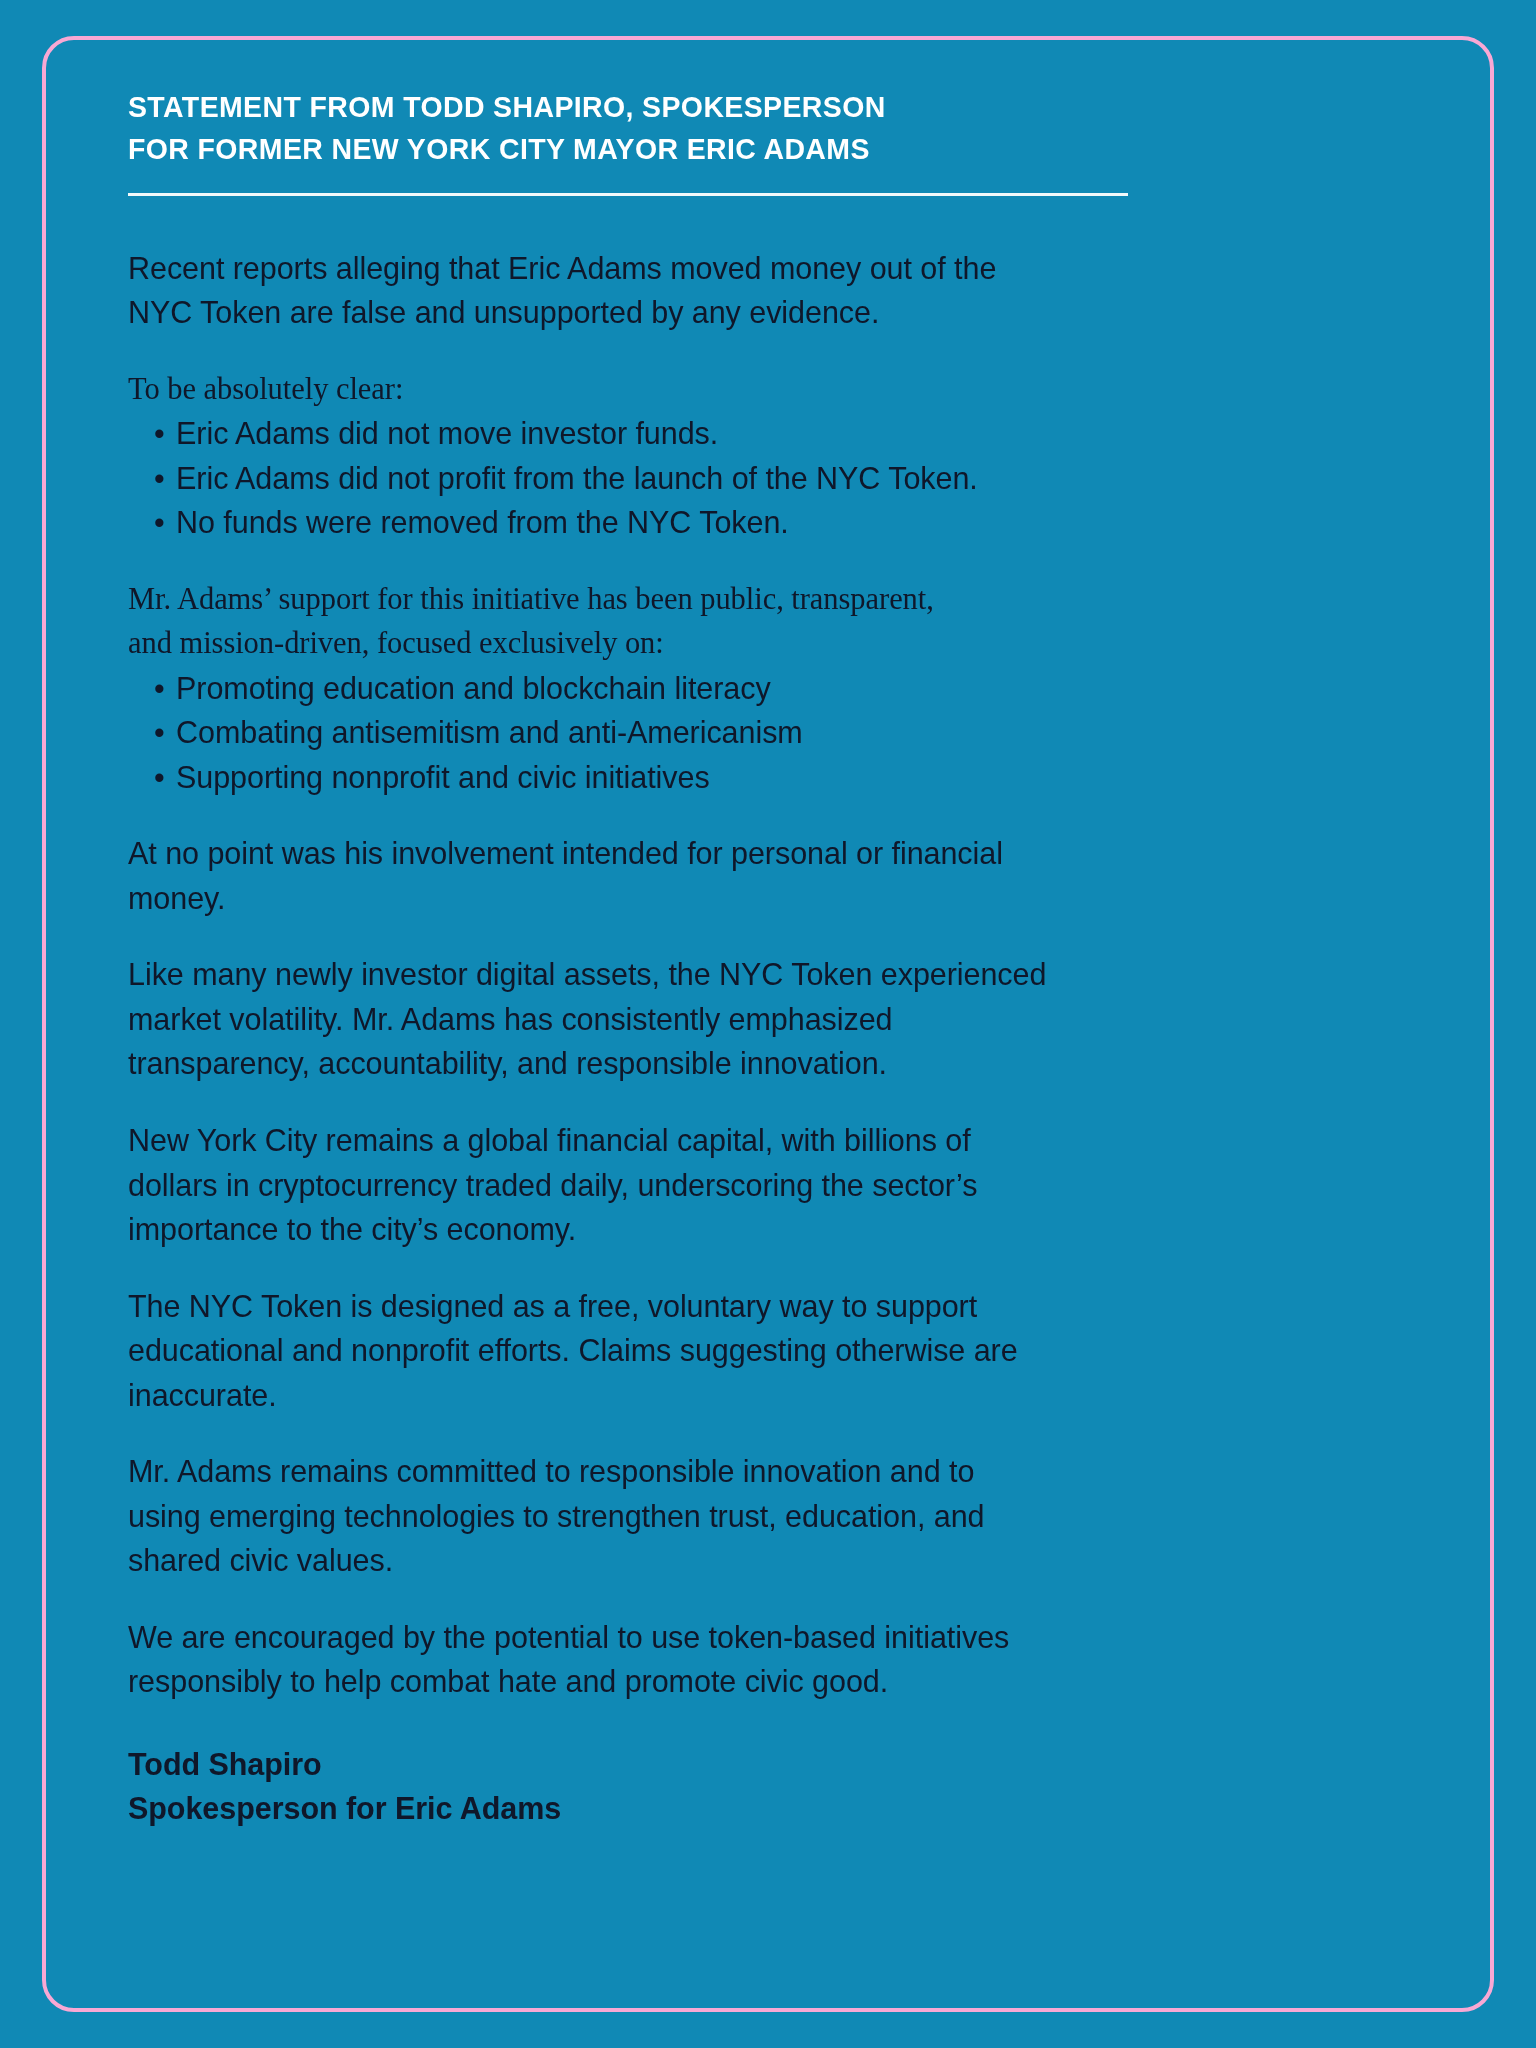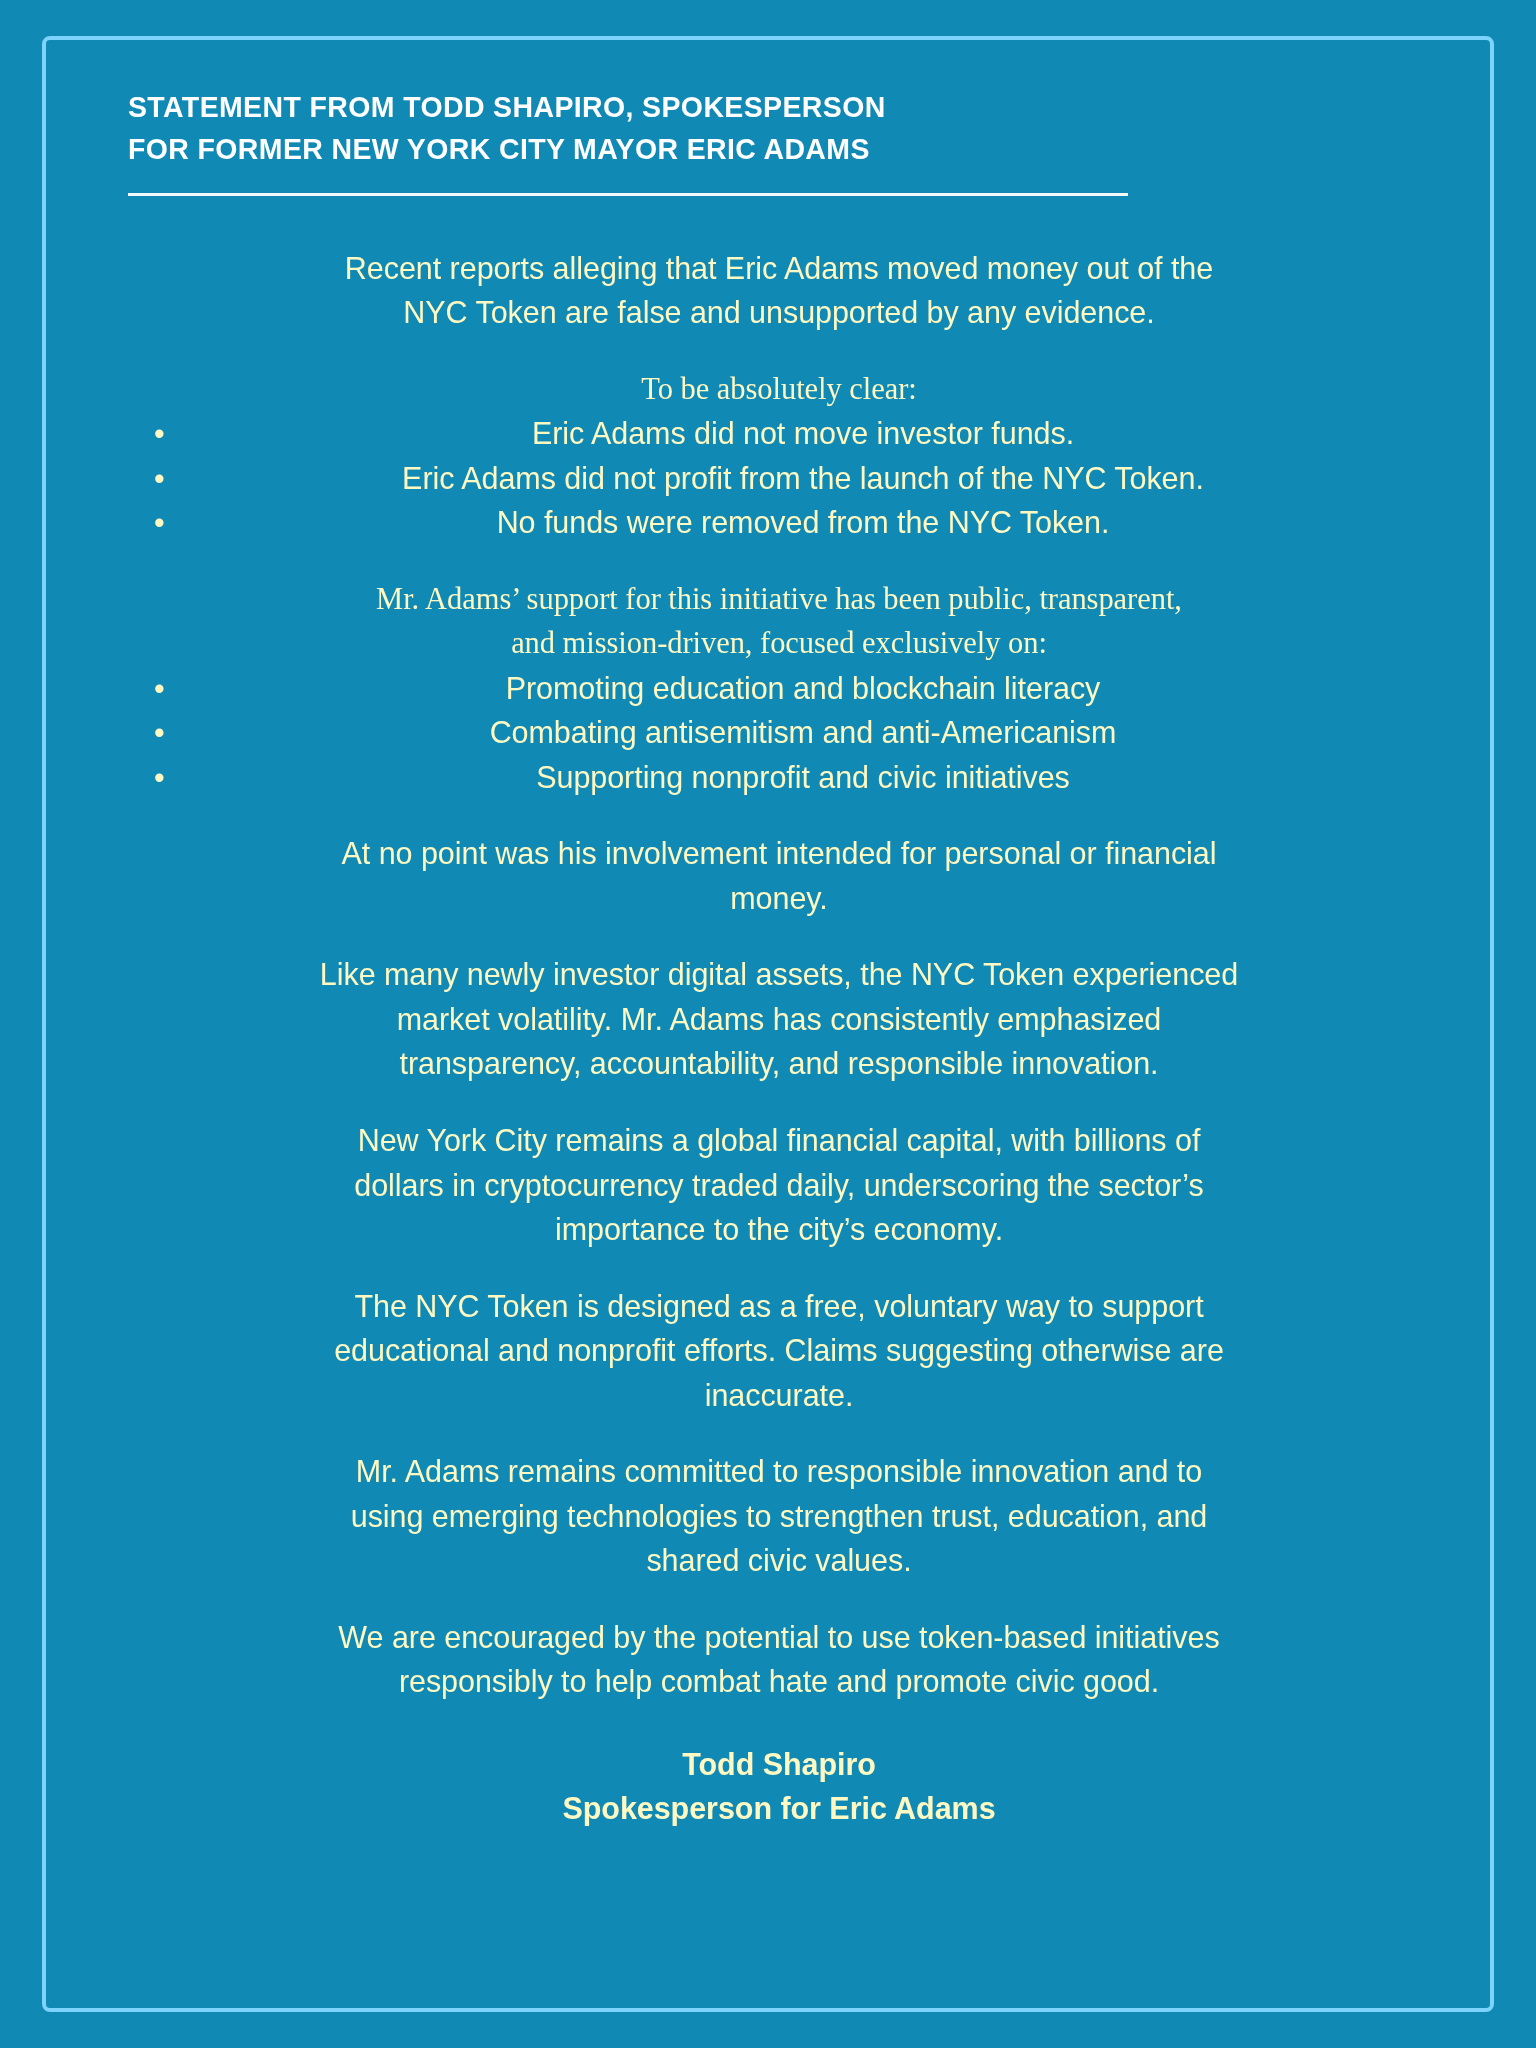--- a/index.html
+++ b/index.html
@@ -15,22 +15,22 @@
     overflow: hidden;
   }
 
   .card {
     position: absolute;
     left: 42px;
     top: 36px;
     width: 1452px;
     height: 1976px;
     box-sizing: border-box;
-    border: 4px solid #7dd3fc;
-    border-radius: 8px;
+    border: 4px solid #f9a8d4;
+    border-radius: 32px;
     background: #1089b5;
   }
 
   .content {
     position: absolute;
     left: 82px;
     top: 46px;
     right: 60px;
   }
 
@@ -52,24 +52,23 @@
     height: 3px;
     background: #ffffff;
     width: 1000px;
     margin-top: 23px;
     margin-bottom: 0;
     opacity: 0.95;
   }
 
   .body {
     margin-top: 50px;
-    color: #fef9c3;
+    color: #0f172a;
     font-size: 30.5px;
     line-height: 1.46;
-    text-align: center;
   }
 
   .para {
     margin: 0 0 32px 0;
     white-space: pre-line;
     letter-spacing: -0.05px;
   }
 
   .para.tight {
     margin-bottom: 0;

